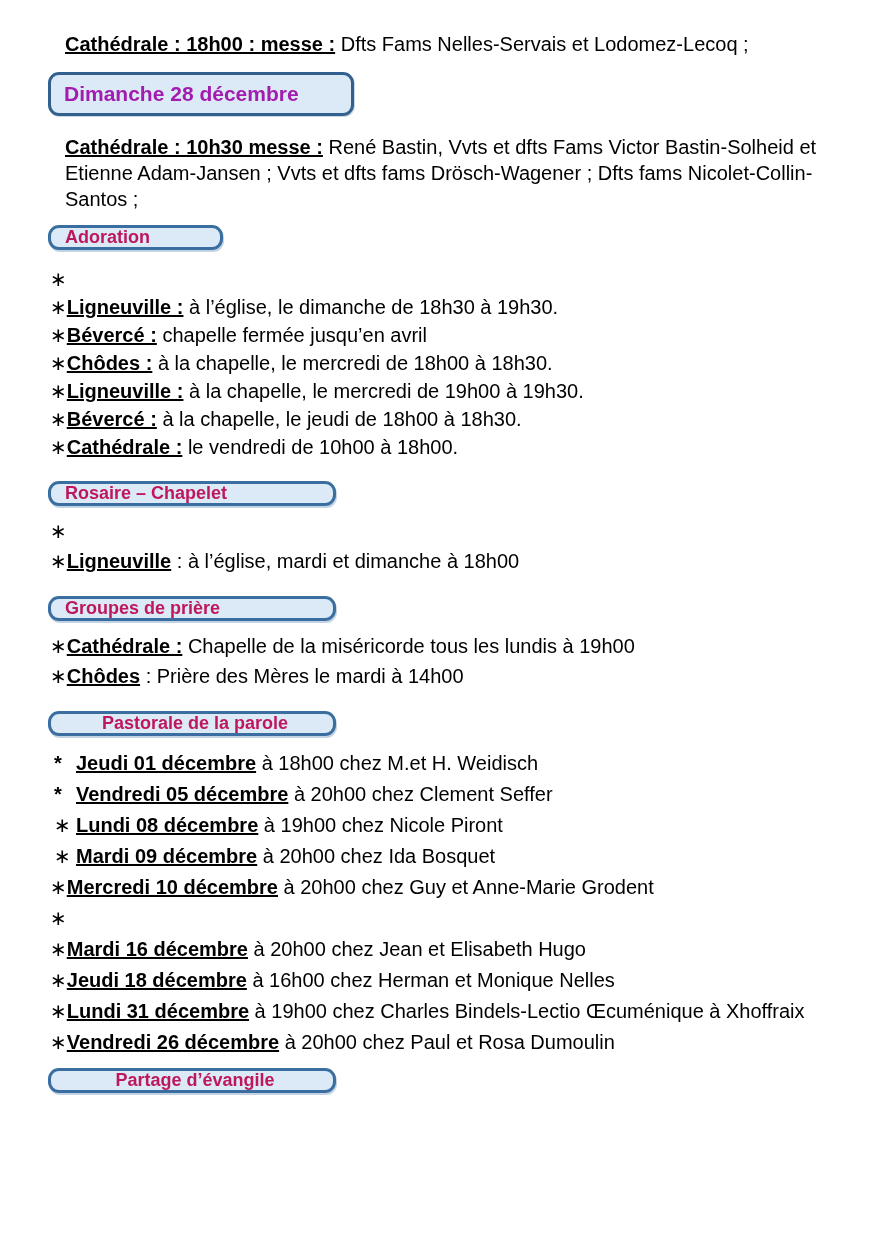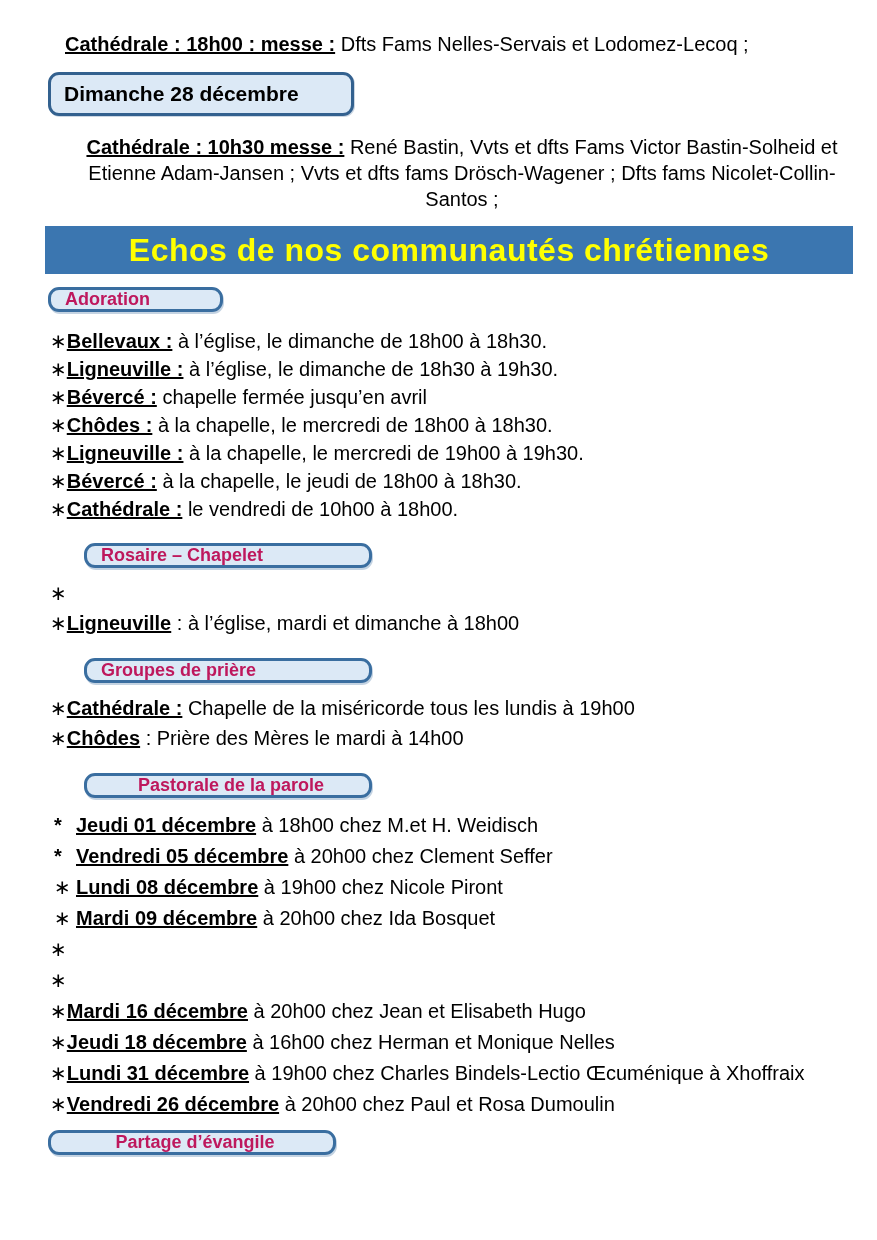--- a/index.html
+++ b/index.html
@@ -4,27 +4,27 @@
 <title>Bulletin</title>
 <style>
   * { margin:0; padding:0; box-sizing:border-box; }
   html,body { background:#ffffff; }
   body { font-family:"Liberation Sans","DejaVu Sans",sans-serif; color:#000000; }
   .page { position:relative; width:877px; height:1240px; background:#ffffff; overflow:hidden;
           padding:33px 22px 0 48px; }
 
   
   .top-line { margin-left:17px; font-size:20px; line-height:23px; }
-  .mass-para { margin:18px 0 0 17px; width:794px; font-size:20px; line-height:26px;text-align:center; }
+  .mass-para { margin:18px 0 0 17px; width:794px; font-size:20px; line-height:26px; }
   b { font-weight:bold;text-decoration:underline; }
 
   
   .date-box { margin-top:16px; width:306px; height:44px; display:flex; align-items:center;
               padding-left:13px; background:#dce9f6; border:3px solid #33618f; border-radius:11px;
-              box-shadow:1px 1px 0 rgba(51,97,143,.25); color:#000000; font-size:21px; font-weight:bold; }
+              box-shadow:1px 1px 0 rgba(51,97,143,.25); color:#a21caf; font-size:21px; font-weight:bold; }
 
   
   .banner { margin:14px 0 0 -3px; width:808px; height:48px; display:flex; align-items:center;
             justify-content:center; background:#3b76b0; }
   .banner .banner-title { color:#ffff00; font-size:32px; font-weight:bold; letter-spacing:.5px; }
 
   
   .hbox { margin-top:13px; height:25px; display:flex; align-items:center; background:#dce9f6;
           border:3px solid #3a6ea0; border-radius:11px; box-shadow:1px 2px 0 rgba(58,110,160,.3);
           color:#be185d; font-size:18px; font-weight:bold; padding-left:14px; }
@@ -36,47 +36,43 @@
   .list { margin-top:15px; font-size:20px; }
   .li { display:flex; align-items:baseline; }
   .bu { flex:0 0 16px; margin-left:2px; text-align:left; }
   .bu.star { font-weight:bold; }
   .list-adoration .li { line-height:28px; }
   .list-2line .li { line-height:30px; }
   .list-pastorale { margin-top:12px; }
   .list-pastorale .li { line-height:31px; }
   .list-pastorale .li:nth-child(-n+4) .bu { flex-basis:26px; padding-left:4px; }
   .mt-sm { margin-top:10px; }
-  .mt-md { margin-top:20px;margin-left:36px; }
+  .mt-md { margin-top:20px; }
 </style>
 </head>
 <body>
 
 <div class="page">
 
   <div class="top-line"><b>Cathédrale : 18h00 : messe :</b><span> Dfts Fams Nelles-Servais et Lodomez-Lecoq ;</span></div>
 
   <div class="date-box">
     <span>Dimanche 28 décembre</span>
   </div>
 
   <div class="mass-para"><b>Cathédrale : 10h30 messe :</b><span> René Bastin, Vvts et dfts Fams Victor Bastin-Solheid et Etienne Adam-Jansen ; Vvts et dfts fams Drösch-Wagener ; Dfts fams Nicolet-Collin-Santos ;</span></div>
 
-  <div class="banner">
-    <span class="banner-title">Echos de nos communautés chrétiennes</span>
-  </div>
 
   <div class="hbox w-narrow">
     <span>Adoration</span>
   </div>
 
   <div class="list list-adoration">
     <div class="li">
         <span class="bu">∗</span>
-        <span><b>Bellevaux :</b><span> à l’église, le dimanche de 18h00 à 18h30.</span></span>
       </div>
     <div class="li">
         <span class="bu">∗</span>
         <span><b>Ligneuville :</b><span> à l’église, le dimanche de 18h30 à 19h30.</span></span>
       </div>
     <div class="li">
         <span class="bu">∗</span>
         <span><b>Bévercé :</b><span> chapelle fermée jusqu’en avril</span></span>
       </div>
     <div class="li">
@@ -142,20 +138,21 @@
     <div class="li">
         <span class="bu">∗</span>
         <span><b>Lundi 08 décembre</b><span> à 19h00 chez Nicole Piront</span></span>
       </div>
     <div class="li">
         <span class="bu">∗</span>
         <span><b>Mardi 09 décembre</b><span> à 20h00 chez Ida Bosquet</span></span>
       </div>
     <div class="li">
         <span class="bu">∗</span>
+        <span><b>Mercredi 10 décembre</b><span> à 20h00 chez Guy et Anne-Marie Grodent</span></span>
       </div>
     <div class="li">
         <span class="bu">∗</span>
       </div>
     <div class="li">
         <span class="bu">∗</span>
         <span><b>Mardi 16 décembre</b><span> à 20h00 chez Jean et Elisabeth Hugo</span></span>
       </div>
     <div class="li">
         <span class="bu">∗</span>

